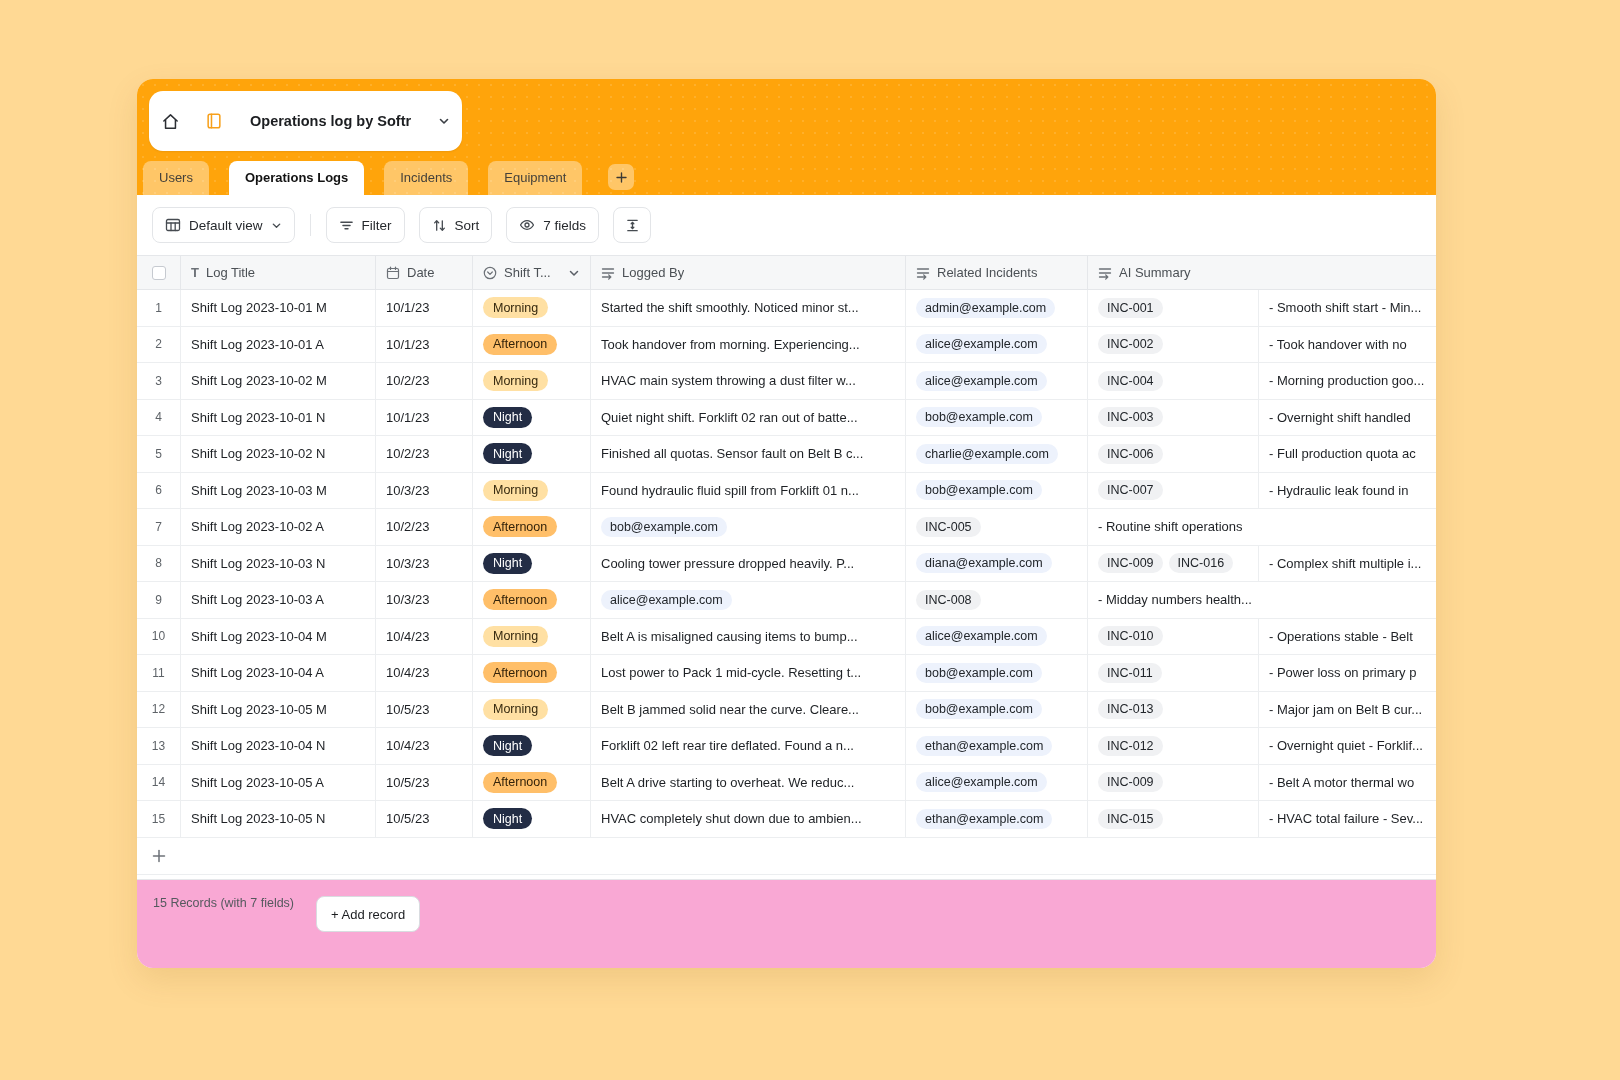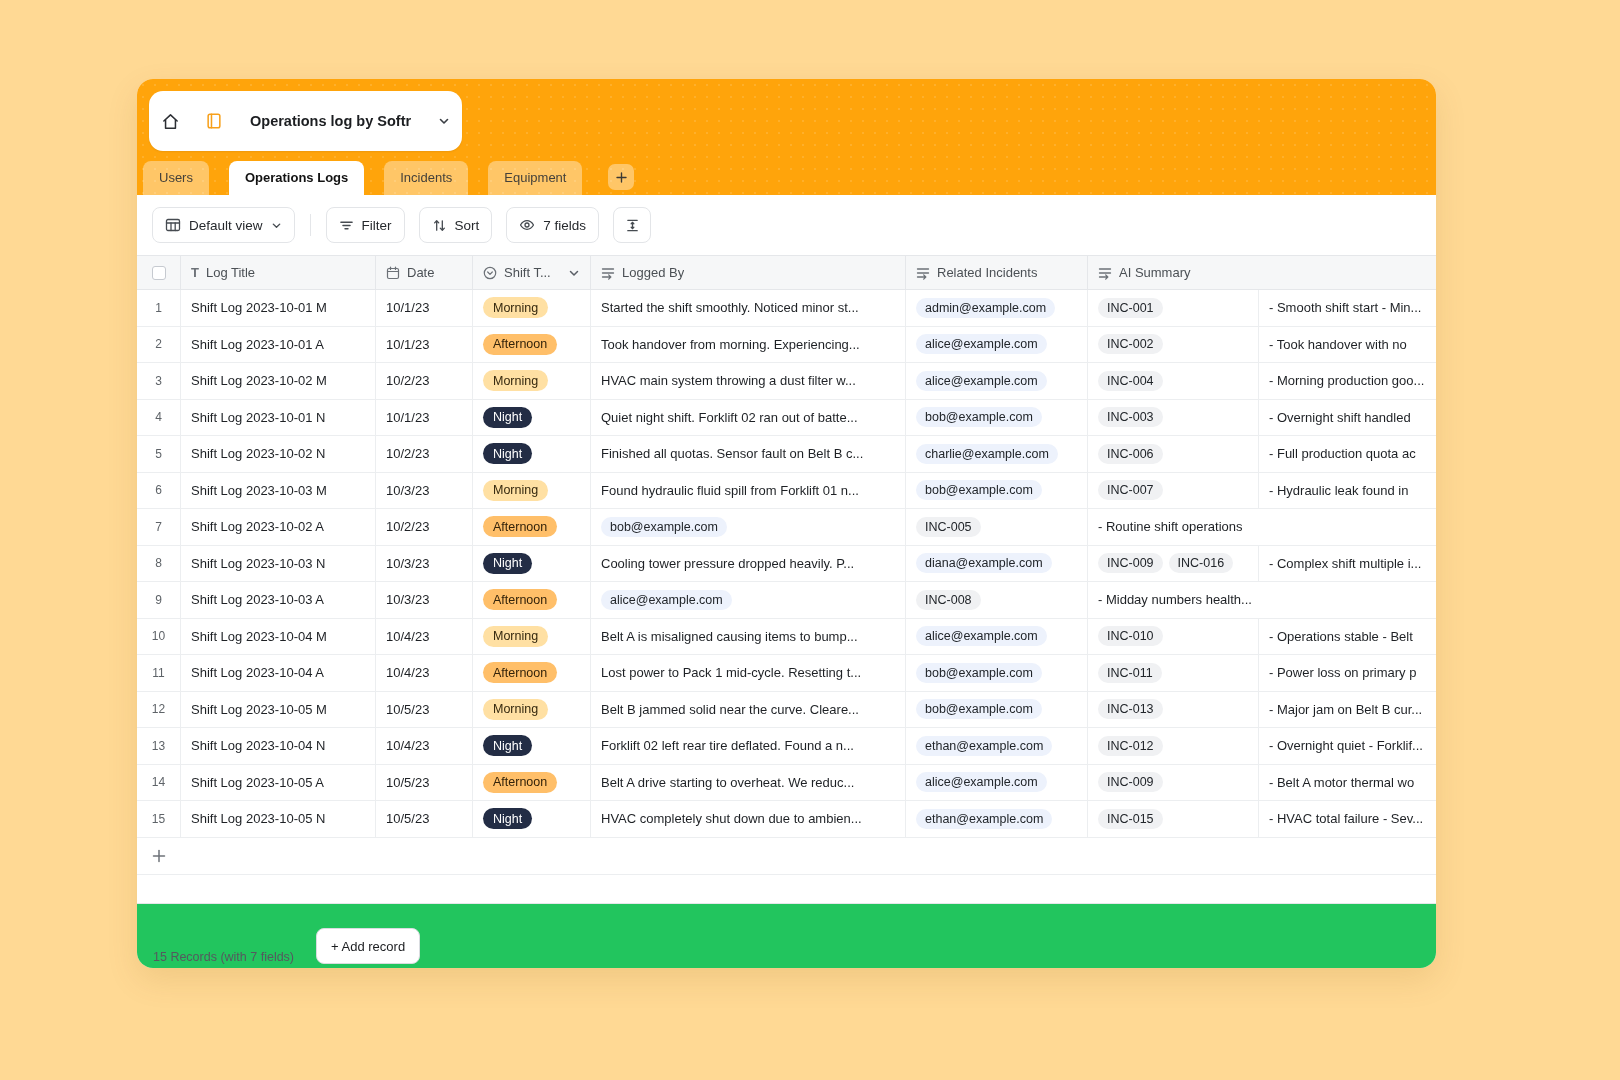--- a/index.html
+++ b/index.html
@@ -80,21 +80,21 @@
   .pill{display:inline-flex;align-items:center;height:20px;padding:0 9px;border-radius:10px;font-size:12.5px;line-height:1;}
   .pill-email{background:var(--email-pill,#EDF2FC);color:#22262b;}
   .pill-gray{background:var(--inc-pill,#F0F1F3);color:#22262b;}
   .shift-pill{display:inline-flex;align-items:center;height:21px;padding:0 10px;border-radius:11px;font-size:12.5px;font-weight:500;}
   .shift-morning{background:var(--morning,#FFE0A3);color:#35280e;}
   .shift-afternoon{background:var(--afternoon,#FFBF69);color:#33230a;}
   .shift-night{background:var(--night,#232D45);color:#ffffff;}
   .add-row{flex:0 0 36px;height:36px;border-bottom:1px solid #ECEEF0;display:flex;align-items:center;padding-left:14px;color:#6d7278;}
   .spacer{flex:1;}
   
-  .footer{flex:0 0 56px;height:56px;border-top:1px solid #E5E7EA;display:flex;align-items:flex-end;gap:22px;padding:4px 16px;background:#22c55e;}
+  .footer{flex:0 0 56px;height:56px;border-top:1px solid #E5E7EA;display:flex;align-items:flex-start;gap:22px;padding:16px 16px;background:#f9a8d4;}
   .records-count{font-size:12.5px;color:#55595e;}
   .add-record-btn{
     height:36px;padding:0 14px;border:1px solid #D9DCE0;border-radius:8px;
     background:#fff;font-size:13px;color:#1b1d20;display:flex;align-items:center;
   }
 </style>
 </head>
 <body>
 
 <div class="window">

